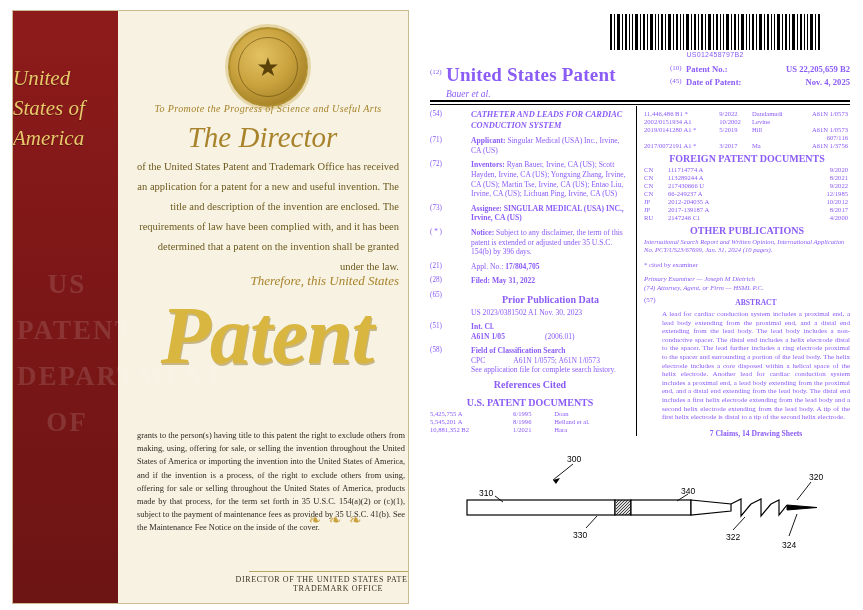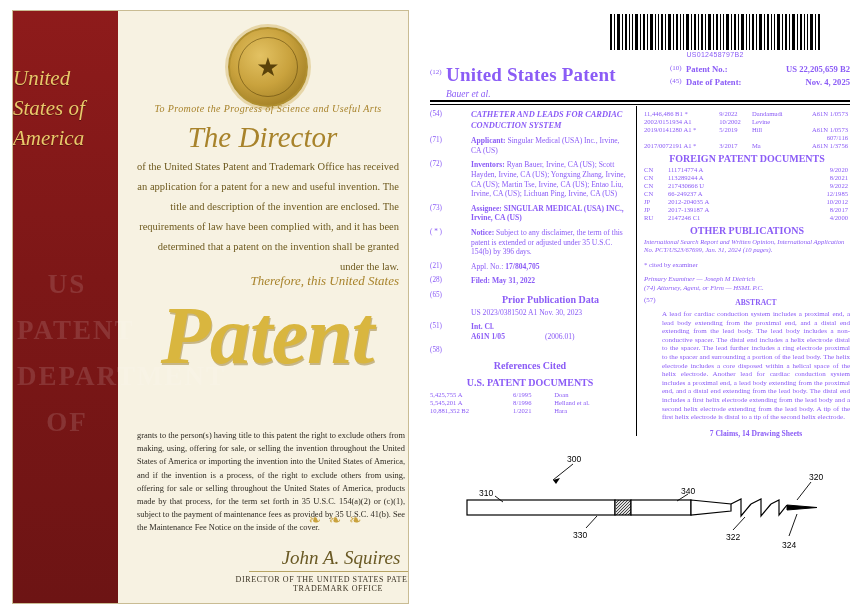--- a/index.html
+++ b/index.html
@@ -156,21 +156,20 @@
     </div>
 
     <div class="cert-body">
       <div class="arc-line">To Promote the Progress of Science and Useful Arts</div>
       <div class="director">The Director</div>
       <div class="cert-para">of the United States Patent and Trademark Office has received an application for a patent for a new and useful invention. The title and description of the invention are enclosed. The requirements of law have been complied with, and it has been determined that a patent on the invention shall be granted under the law.</div>
       <div class="therefore">Therefore, this United States</div>
       <div class="patent-word">Patent</div>
       <div class="grants">grants to the person(s) having title to this patent the right to exclude others from making, using, offering for sale, or selling the invention throughout the United States of America or importing the invention into the United States of America, and if the invention is a process, of the right to exclude others from using, offering for sale or selling throughout the United States of America, products made by that process, for the term set forth in 35 U.S.C. 154(a)(2) or (c)(1), subject to the payment of maintenance fees as provided by 35 U.S.C. 41(b). See the Maintenance Fee Notice on the inside of the cover.</div>
       <div class="flourish">❧ ❧ ❧</div>
-      <div class="sig">John A. Squires</div>
       <div class="sig-rule"></div>
       <div class="sig-caption">DIRECTOR OF THE UNITED STATES PATENT AND TRADEMARK OFFICE</div>
     </div>
   </div>
 
   <div class="face">
 
     <div class="barcode">
       <svg class="bars" viewBox="0 0 214 36" preserveAspectRatio="none" aria-hidden="true">
         <g fill="#000">
@@ -330,20 +329,28 @@
           <div>
             <span class="b">A61N 1/05</span>
             <span style="margin-left:38px">(2006.01)</span>
           </div>
         </div>
       </div>
 
 
       <div class="fld">
         <div class="num">(58)</div>
+        <div class="bdy">
+          <div class="b">Field of Classification Search</div>
+          <div>
+            <span>CPC</span>
+            <span style="margin-left:26px">A61N 1/0575; A61N 1/0573</span>
+          </div>
+          <div>See application file for complete search history.</div>
+        </div>
       </div>
 
       <div class="sec-h">References Cited</div>
       <div class="sec-h" style="margin-top:8px">U.S. PATENT DOCUMENTS</div>
 
       <table class="tbl">
         <tbody>
           <tr>
             <td>5,425,755 A</td>
             <td>6/1995</td>

